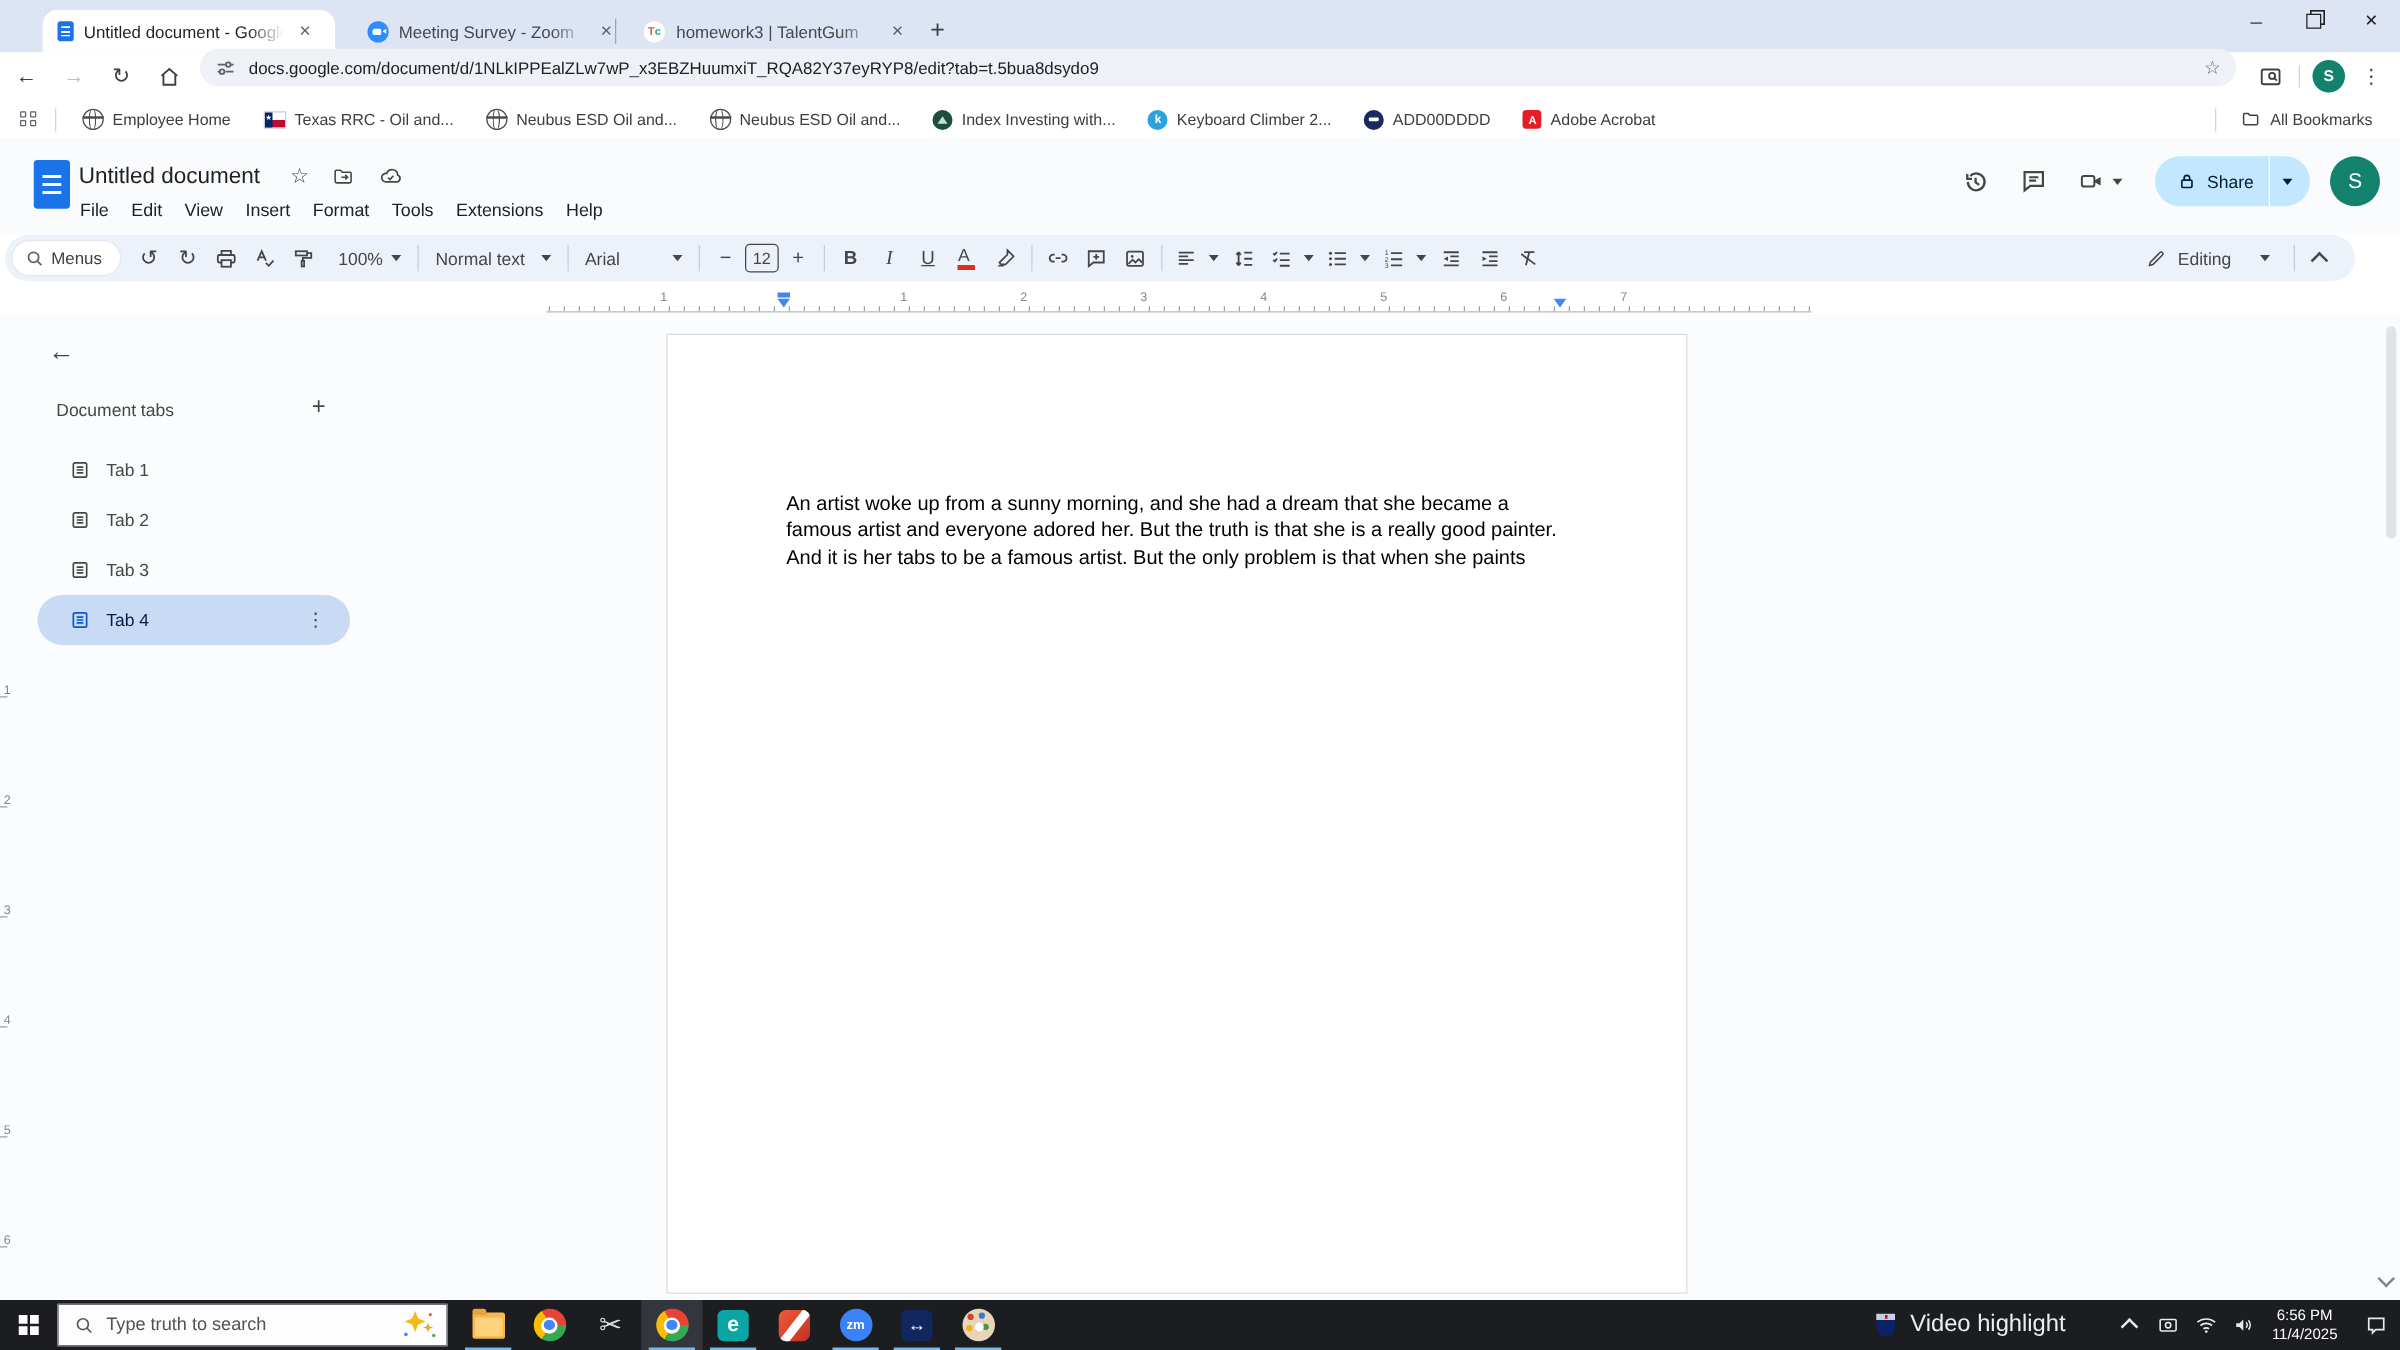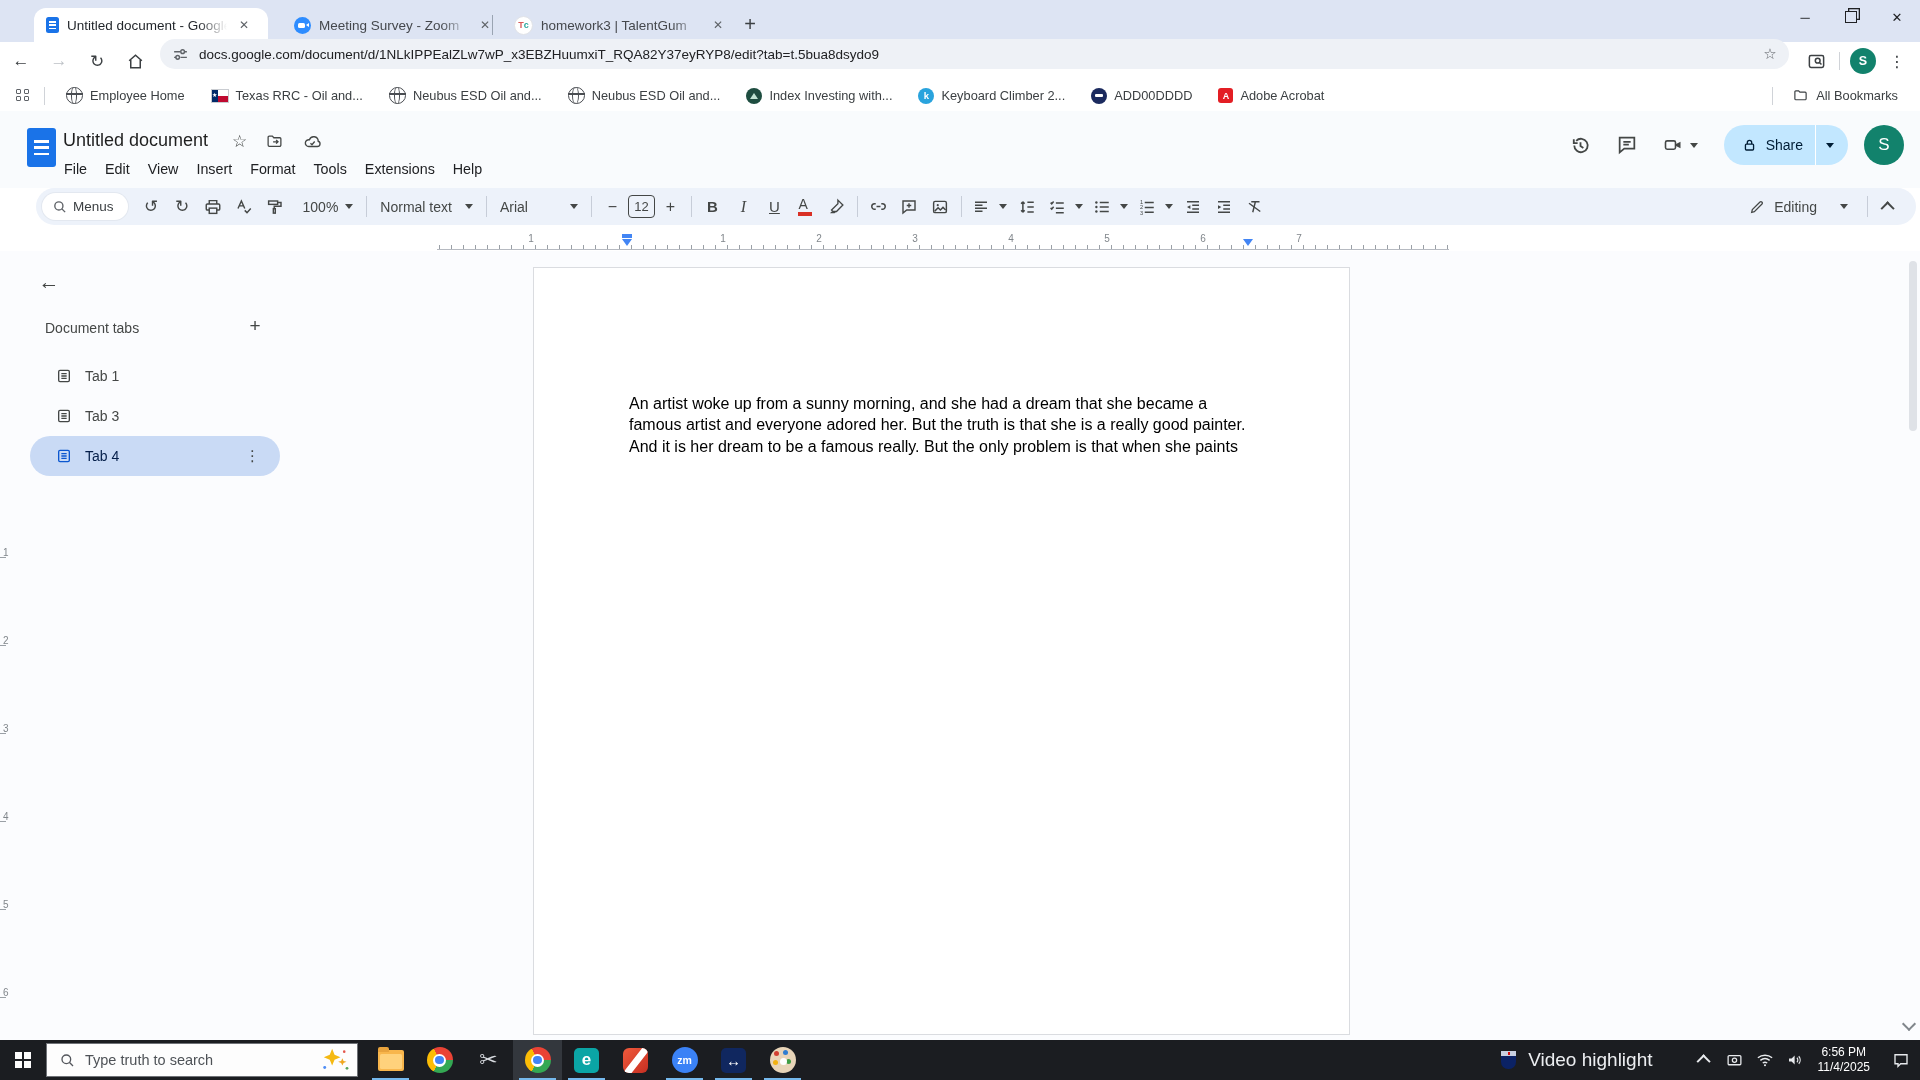--- a/index.html
+++ b/index.html
@@ -62,21 +62,21 @@
   .menu-item{padding:3px 9px;font-size:14.3px;color:#202124;border-radius:5px;}
   .head-right{position:absolute;right:16px;top:11px;display:flex;align-items:center;}
   .hd-ic{width:46px;height:46px;color:#444746;}
   .share-pill{height:40px;background:#c2e7ff;border-radius:20px;display:flex;align-items:center;margin:0 8px 0 14px;color:#001d35;}
   .share-main{display:flex;align-items:center;gap:9px;padding:0 12px 0 18px;font-size:14px;font-weight:500;}
   .share-sep{width:1px;height:40px;background:#fff;}
   .share-caret{padding:0 14px 0 10px;}
   .avatar-lg{width:40px;height:40px;border-radius:50%;background:#12826c;color:#fff;font-size:17px;font-weight:500;margin-left:8px;}
   .caret{width:0;height:0;border-left:4.5px solid transparent;border-right:4.5px solid transparent;border-top:5px solid currentColor;display:inline-block;}
   
-  .dtoolbar{position:absolute;left:36px;top:188px;width:1880px;height:37px;background:#edf2fa;border-radius:19px;
+  .dtoolbar{position:absolute;left:4px;top:188px;width:1880px;height:37px;background:#edf2fa;border-radius:19px;
      display:flex;align-items:center;color:#444746;}
   .menus-pill{height:27px;background:#fff;border-radius:14px;display:flex;align-items:center;gap:6px;
      padding:0 14px 0 10px;margin-left:6px;font-size:13.5px;color:#3c4043;box-shadow:0 0 0 1px #e3e8f0;}
   .tb-btn{width:27px;height:27px;border-radius:4px;margin:0 2px;font-size:15px;position:relative;}
   .tb-txt{display:flex;align-items:center;gap:7px;font-size:14px;padding:0 8px;color:#444746;}
   .tdiv{width:1px;height:21px;background:#c7cdd8;margin:0 5px;}
   .fontsize-box{width:25px;height:21px;border:1.5px solid #444746;border-radius:4px;display:flex;align-items:center;justify-content:center;font-size:13px;}
   .b-bold{font-weight:bold;font-size:15px;}
   .b-italic{font-style:italic;font-family:"Liberation Serif",serif;font-size:16px;}
   .b-under{text-decoration:underline;font-size:15px;}
@@ -614,37 +614,44 @@
             <rect x="4" y="3.5" width="16" height="17" rx="2"></rect>
             <path d="M8 8.5h8M8 12h8M8 15.5h8"></path>
           </svg>
         <span class="lbl">Tab 1</span>
       </div>
       <div class="sb-item">
         <svg class="docico" width="16" height="16" viewBox="0 0 24 24" fill="none" stroke="currentColor" stroke-width="2">
             <rect x="4" y="3.5" width="16" height="17" rx="2"></rect>
             <path d="M8 8.5h8M8 12h8M8 15.5h8"></path>
           </svg>
+        <span class="lbl">Tab 2</span>
+      </div>
+      <div class="sb-item">
+        <svg class="docico" width="16" height="16" viewBox="0 0 24 24" fill="none" stroke="currentColor" stroke-width="2">
+            <rect x="4" y="3.5" width="16" height="17" rx="2"></rect>
+            <path d="M8 8.5h8M8 12h8M8 15.5h8"></path>
+          </svg>
         <span class="lbl">Tab 3</span>
       </div>
       <div class="sb-item active">
         <svg class="docico" width="16" height="16" viewBox="0 0 24 24" fill="none" stroke="currentColor" stroke-width="2">
             <rect x="4" y="3.5" width="16" height="17" rx="2"></rect>
             <path d="M8 8.5h8M8 12h8M8 15.5h8"></path>
           </svg>
         <span class="lbl">Tab 4</span>
         <span class="kebab">⋮</span>
       </div>
     </div>
 
     <div class="page">
       <div class="doctext">
         <div>An artist woke up from a sunny morning, and she had a dream that she became a</div>
         <div>famous artist and everyone adored her. But the truth is that she is a really good painter.</div>
-        <div>And it is her dream to be a famous really. But the only problem is that when she paints</div>
+        <div>And it is her tabs to be a famous artist. But the only problem is that when she paints</div>
       </div>
     </div>
 
     <div class="scroll-thumb"></div>
     <div class="scroll-chev"><span class="chev down" style="border-color:#80868b;"></span></div>
   </div>
 
   <div class="taskbar">
     <div class="ic startbtn">
       <span class="winlogo">

